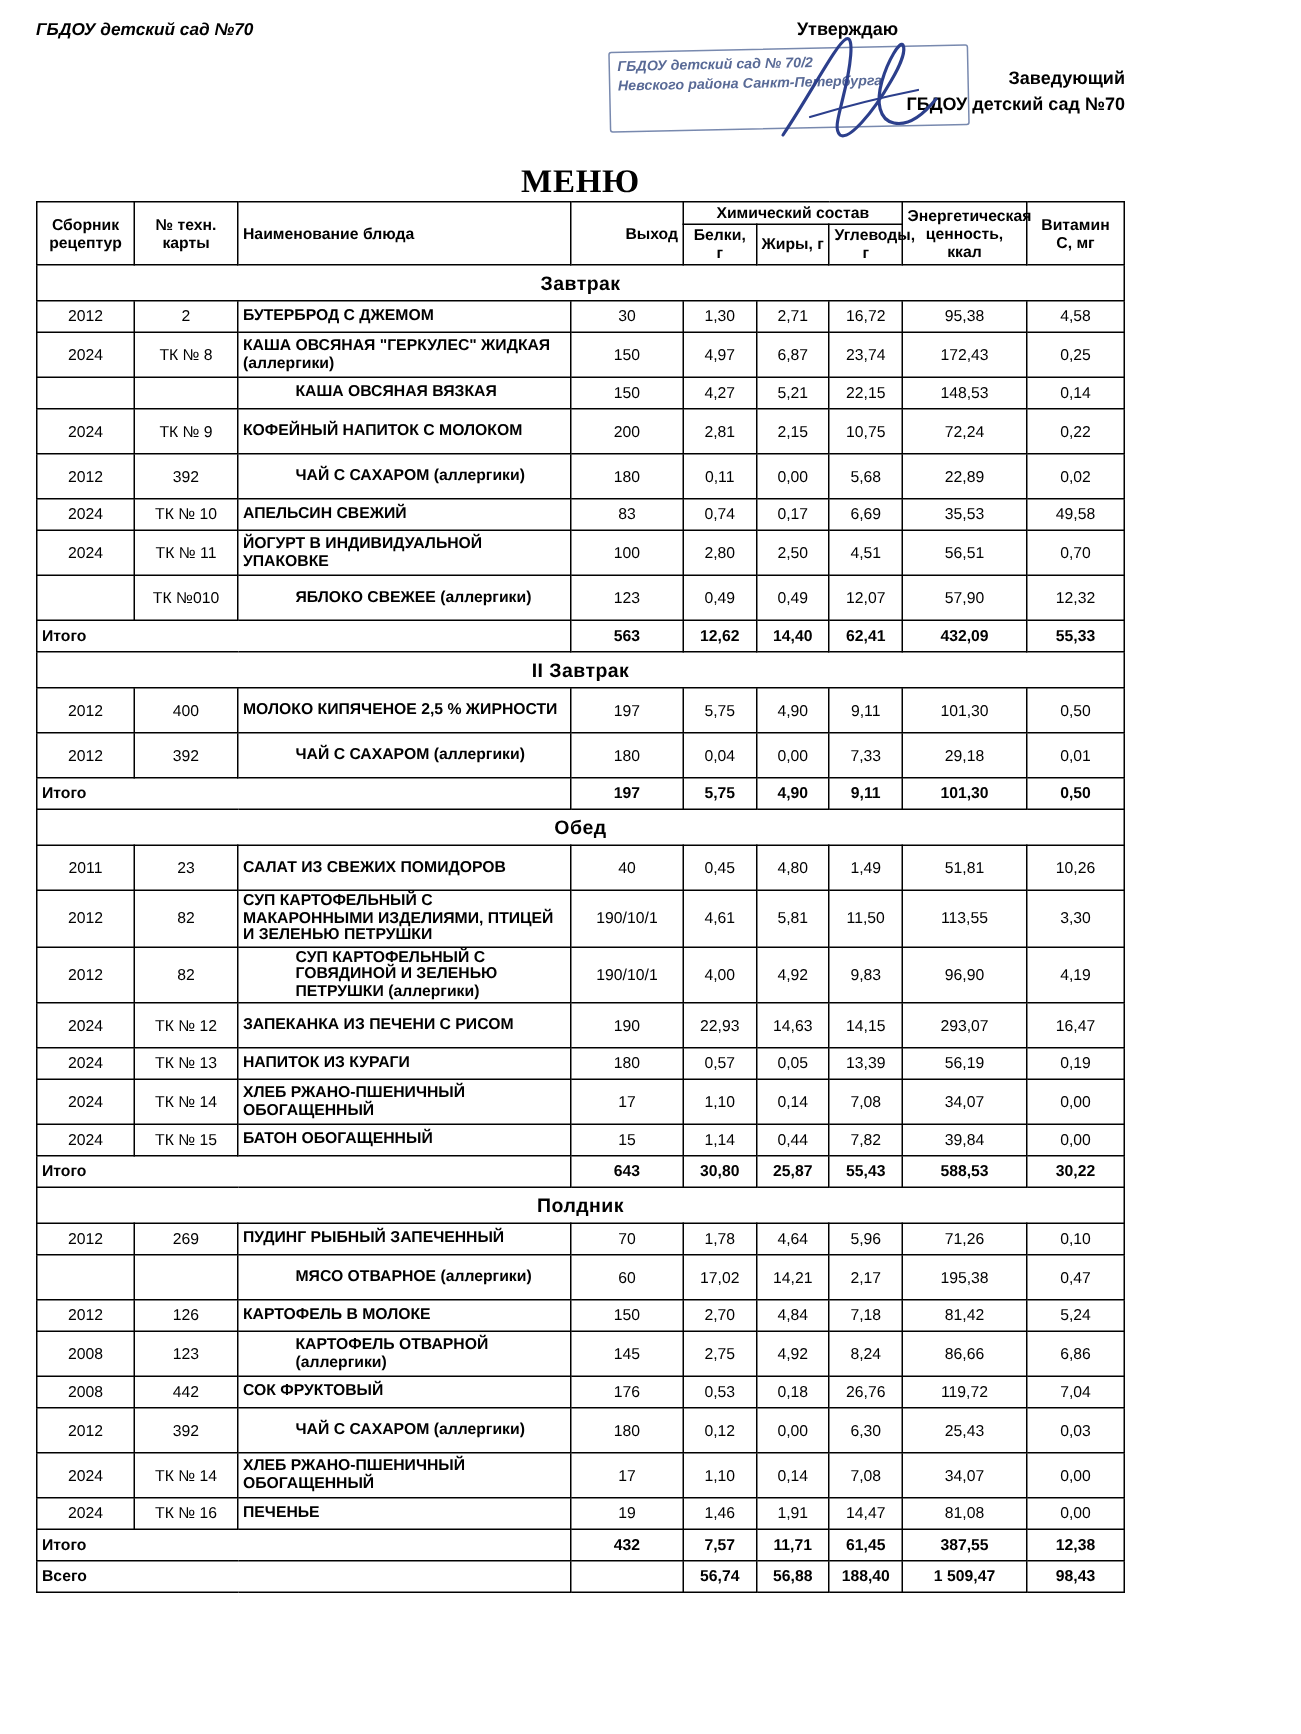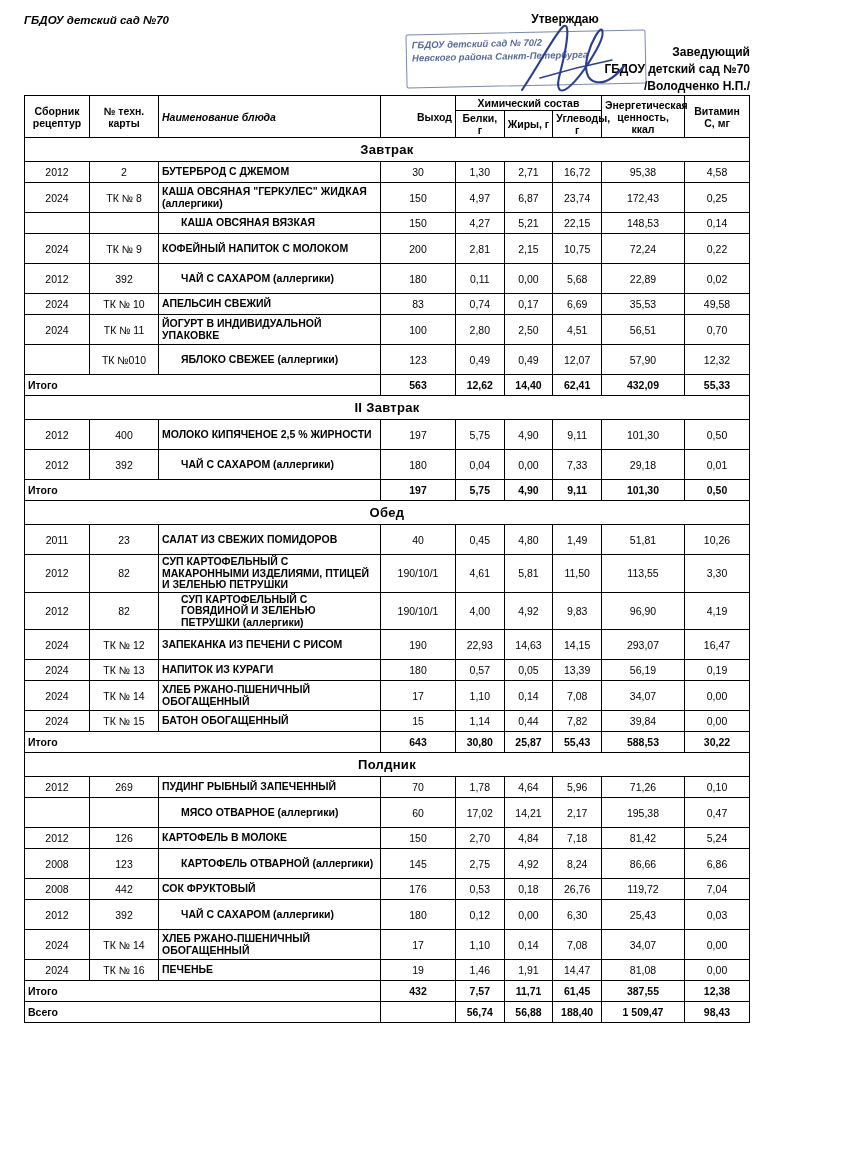--- a/index.html
+++ b/index.html
@@ -112,33 +112,33 @@
   }
   thead th {
     font-size: 10.5px;
     font-weight: bold;
     text-align: center;
     line-height: 12px;
     padding: 2px;
   }
   .c-sb { width: 58px; text-align: center; }
   .c-no { width: 62px; text-align: center; }
-  .c-name { width: 215px; text-align: left; font-style: italic; }
+  .c-name { width: 215px; text-align: left; }
   .c-out { width: 68px; text-align: right; }
   .c-num { width: 67px; text-align: center; }
   .c-energy { width: 76px; text-align: center; }
   .c-vit { width: 58px; text-align: center; }
   td.name {
     font-weight: bold;
     font-size: 10.5px;
     line-height: 11.5px;
     text-align: left;
     padding-left: 4px;
   }
-  td.name.indent { padding-left: 22px; }
+  td.name.indent { padding-left: 38px; }
   tr.section td {
     text-align: center;
     font-weight: bold;
     font-size: 13px;
     padding: 4px 0;
     letter-spacing: .3px;
   }
   tr.total td {
     font-weight: bold;
   }
@@ -156,32 +156,32 @@
 <body>
 
 <div class="page">
 
   <div class="hdr-row">
     <div class="org-name">ГБДОУ детский сад №70</div>
     <div class="approve-block">
       <div class="approve-title">Утверждаю</div>
       <div class="approve-line">Заведующий</div>
       <div class="approve-line">ГБДОУ детский сад №70</div>
-      <div class="approve-line">/Володченко Н.П./</div>
       <div class="stamp">
         <div>ГБДОУ детский сад № 70/2</div>
         <div>Невского района Санкт-Петербурга</div>
       </div>
       <svg class="signature" viewBox="0 0 120 80">
         <path d="M10 70 C 30 40, 45 10, 52 6 C 58 3, 55 25, 50 45 C 47 58, 44 66, 48 70 C 54 74, 70 55, 82 34 C 88 24, 92 14, 90 10 C 88 7, 80 20, 76 34 C 72 48, 74 60, 84 62 C 94 64, 104 56, 112 46" fill="none" stroke="#2c3f8c" stroke-width="2.1" stroke-linecap="round"></path>
         <path d="M28 58 C 48 52, 70 46, 100 40" fill="none" stroke="#2c3f8c" stroke-width="1.5" stroke-linecap="round"></path>
       </svg>
     </div>
   </div>
 
+  <div class="menu-title">МЕНЮ</div>
 
   <table class="menu">
     <thead>
       <tr>
         <th class="c-sb" rowspan="2">Сборник рецептур</th>
         <th class="c-no" rowspan="2">№ техн. карты</th>
         <th class="c-name" rowspan="2">Наименование блюда</th>
         <th class="c-out" rowspan="2">Выход</th>
         <th colspan="3">Химический состав</th>
         <th class="c-energy" rowspan="2">Энергетическая ценность, ккал</th>

